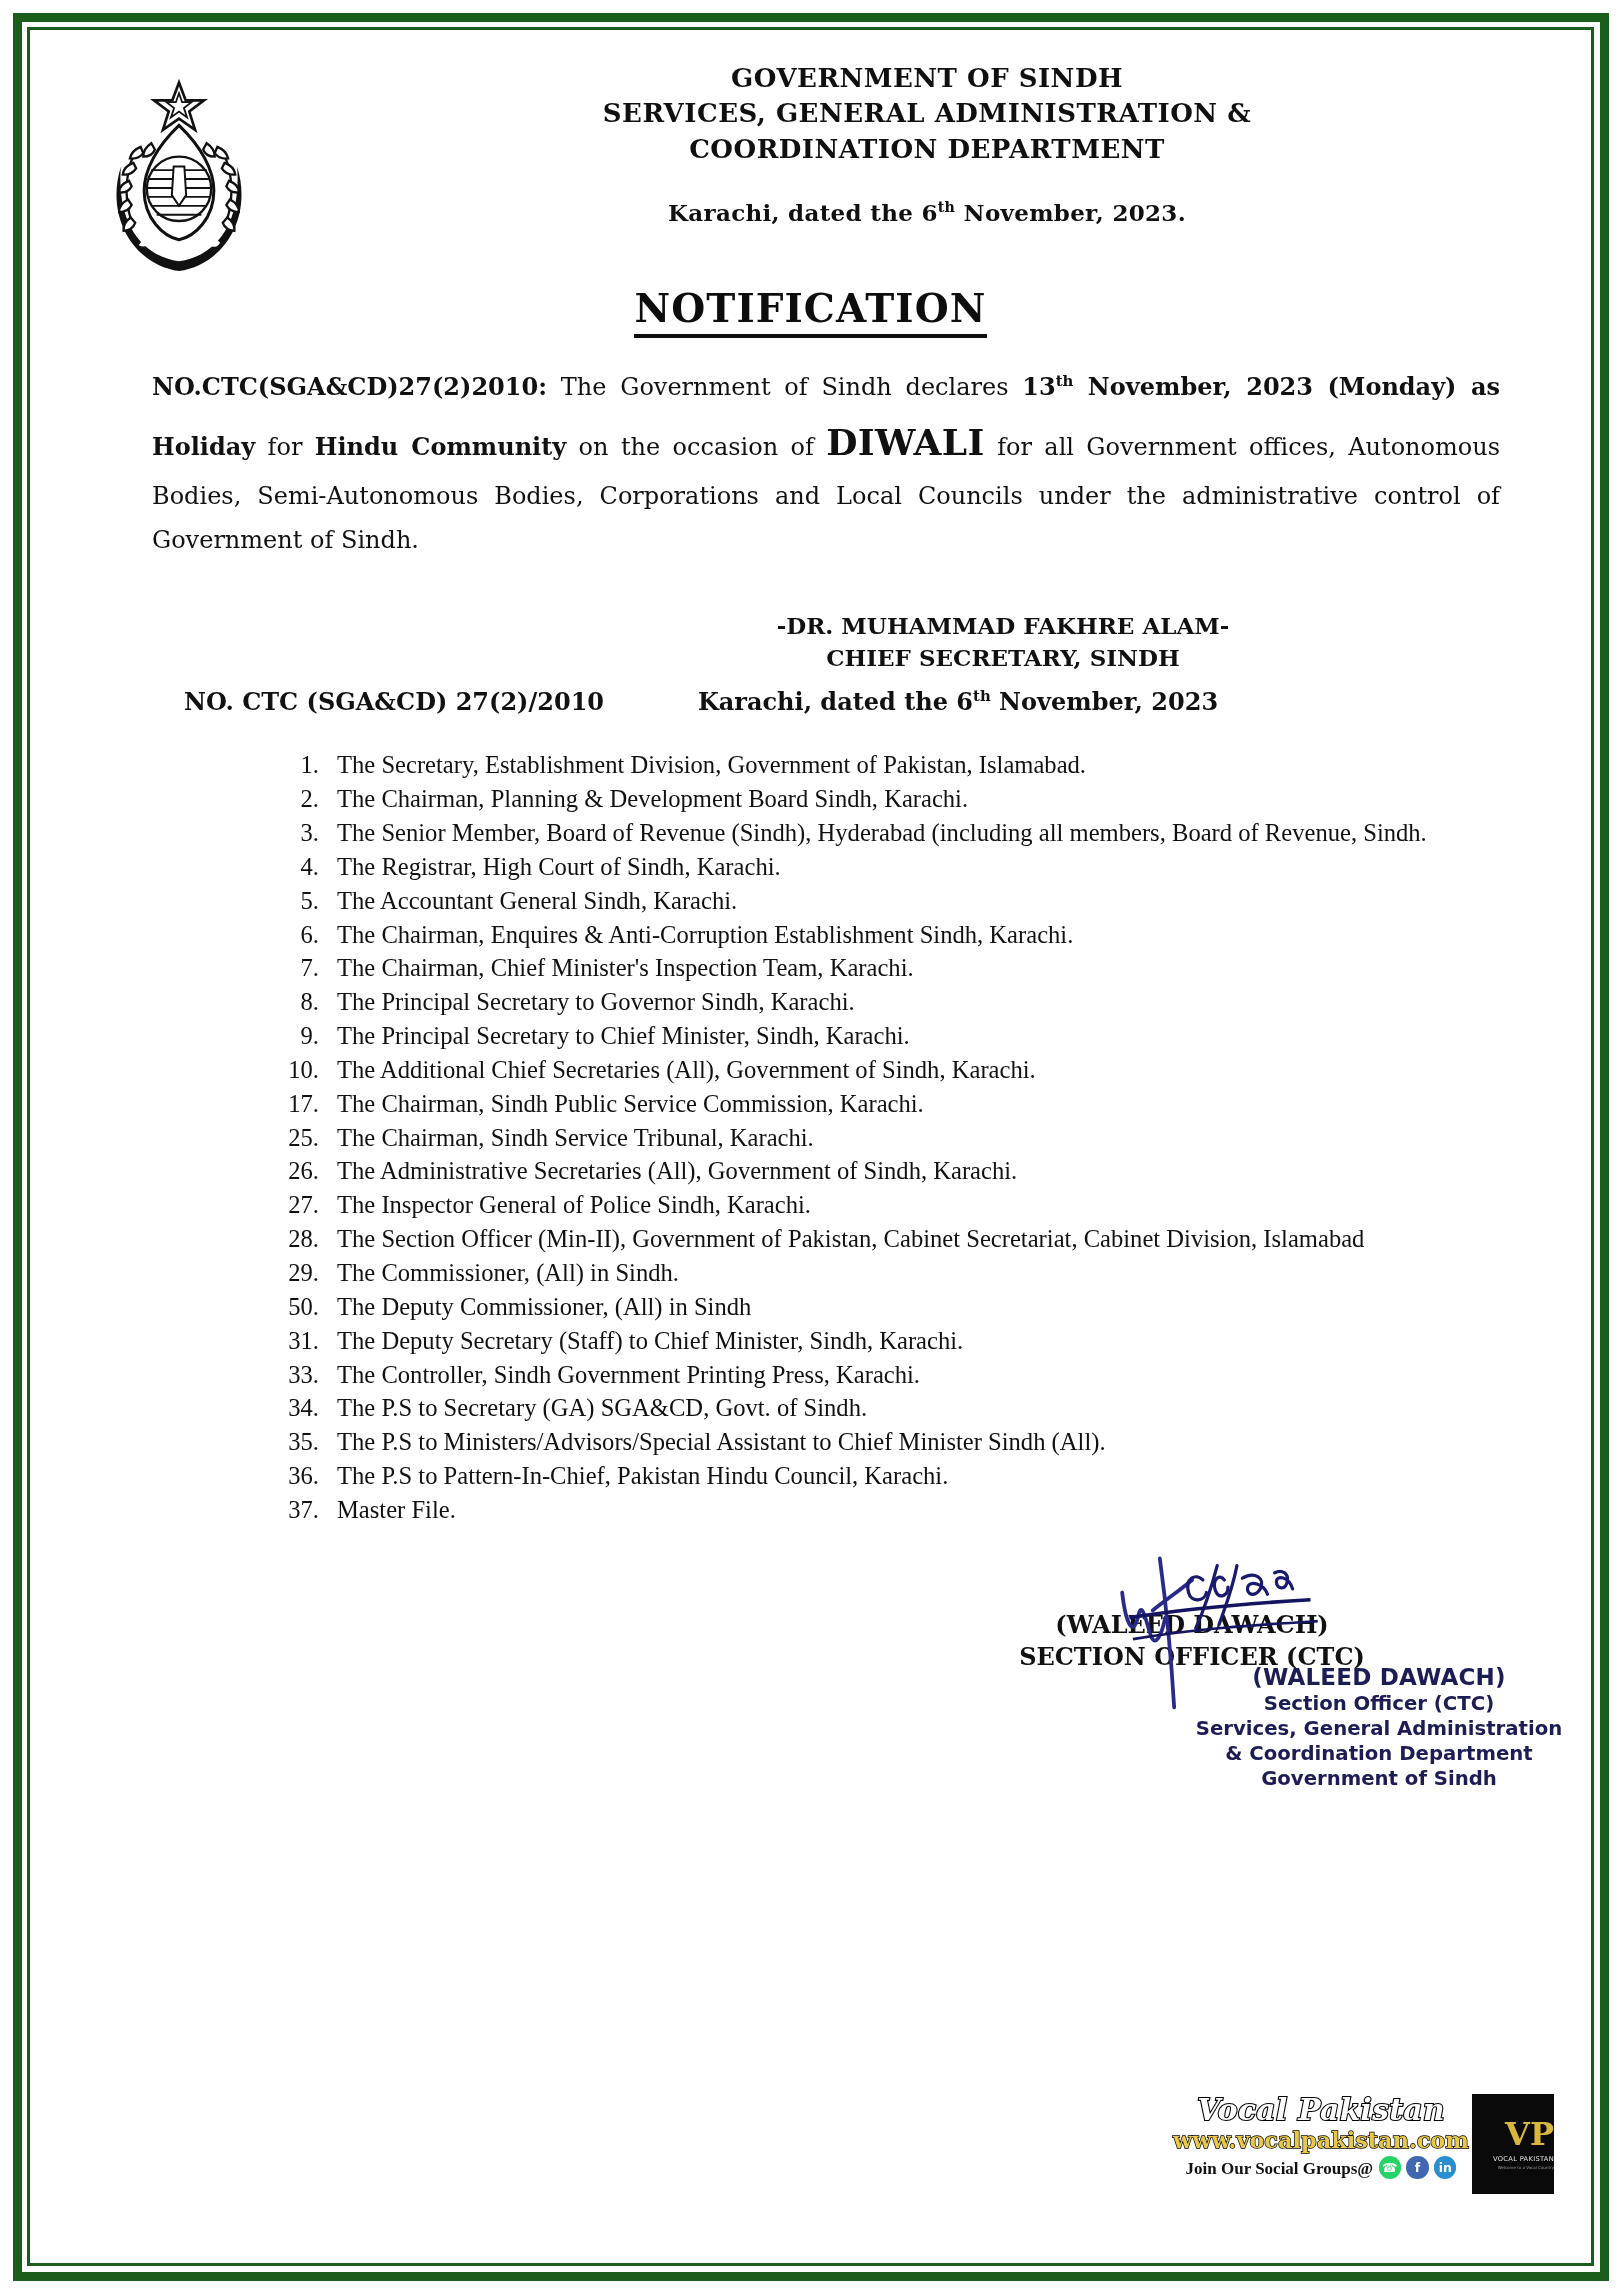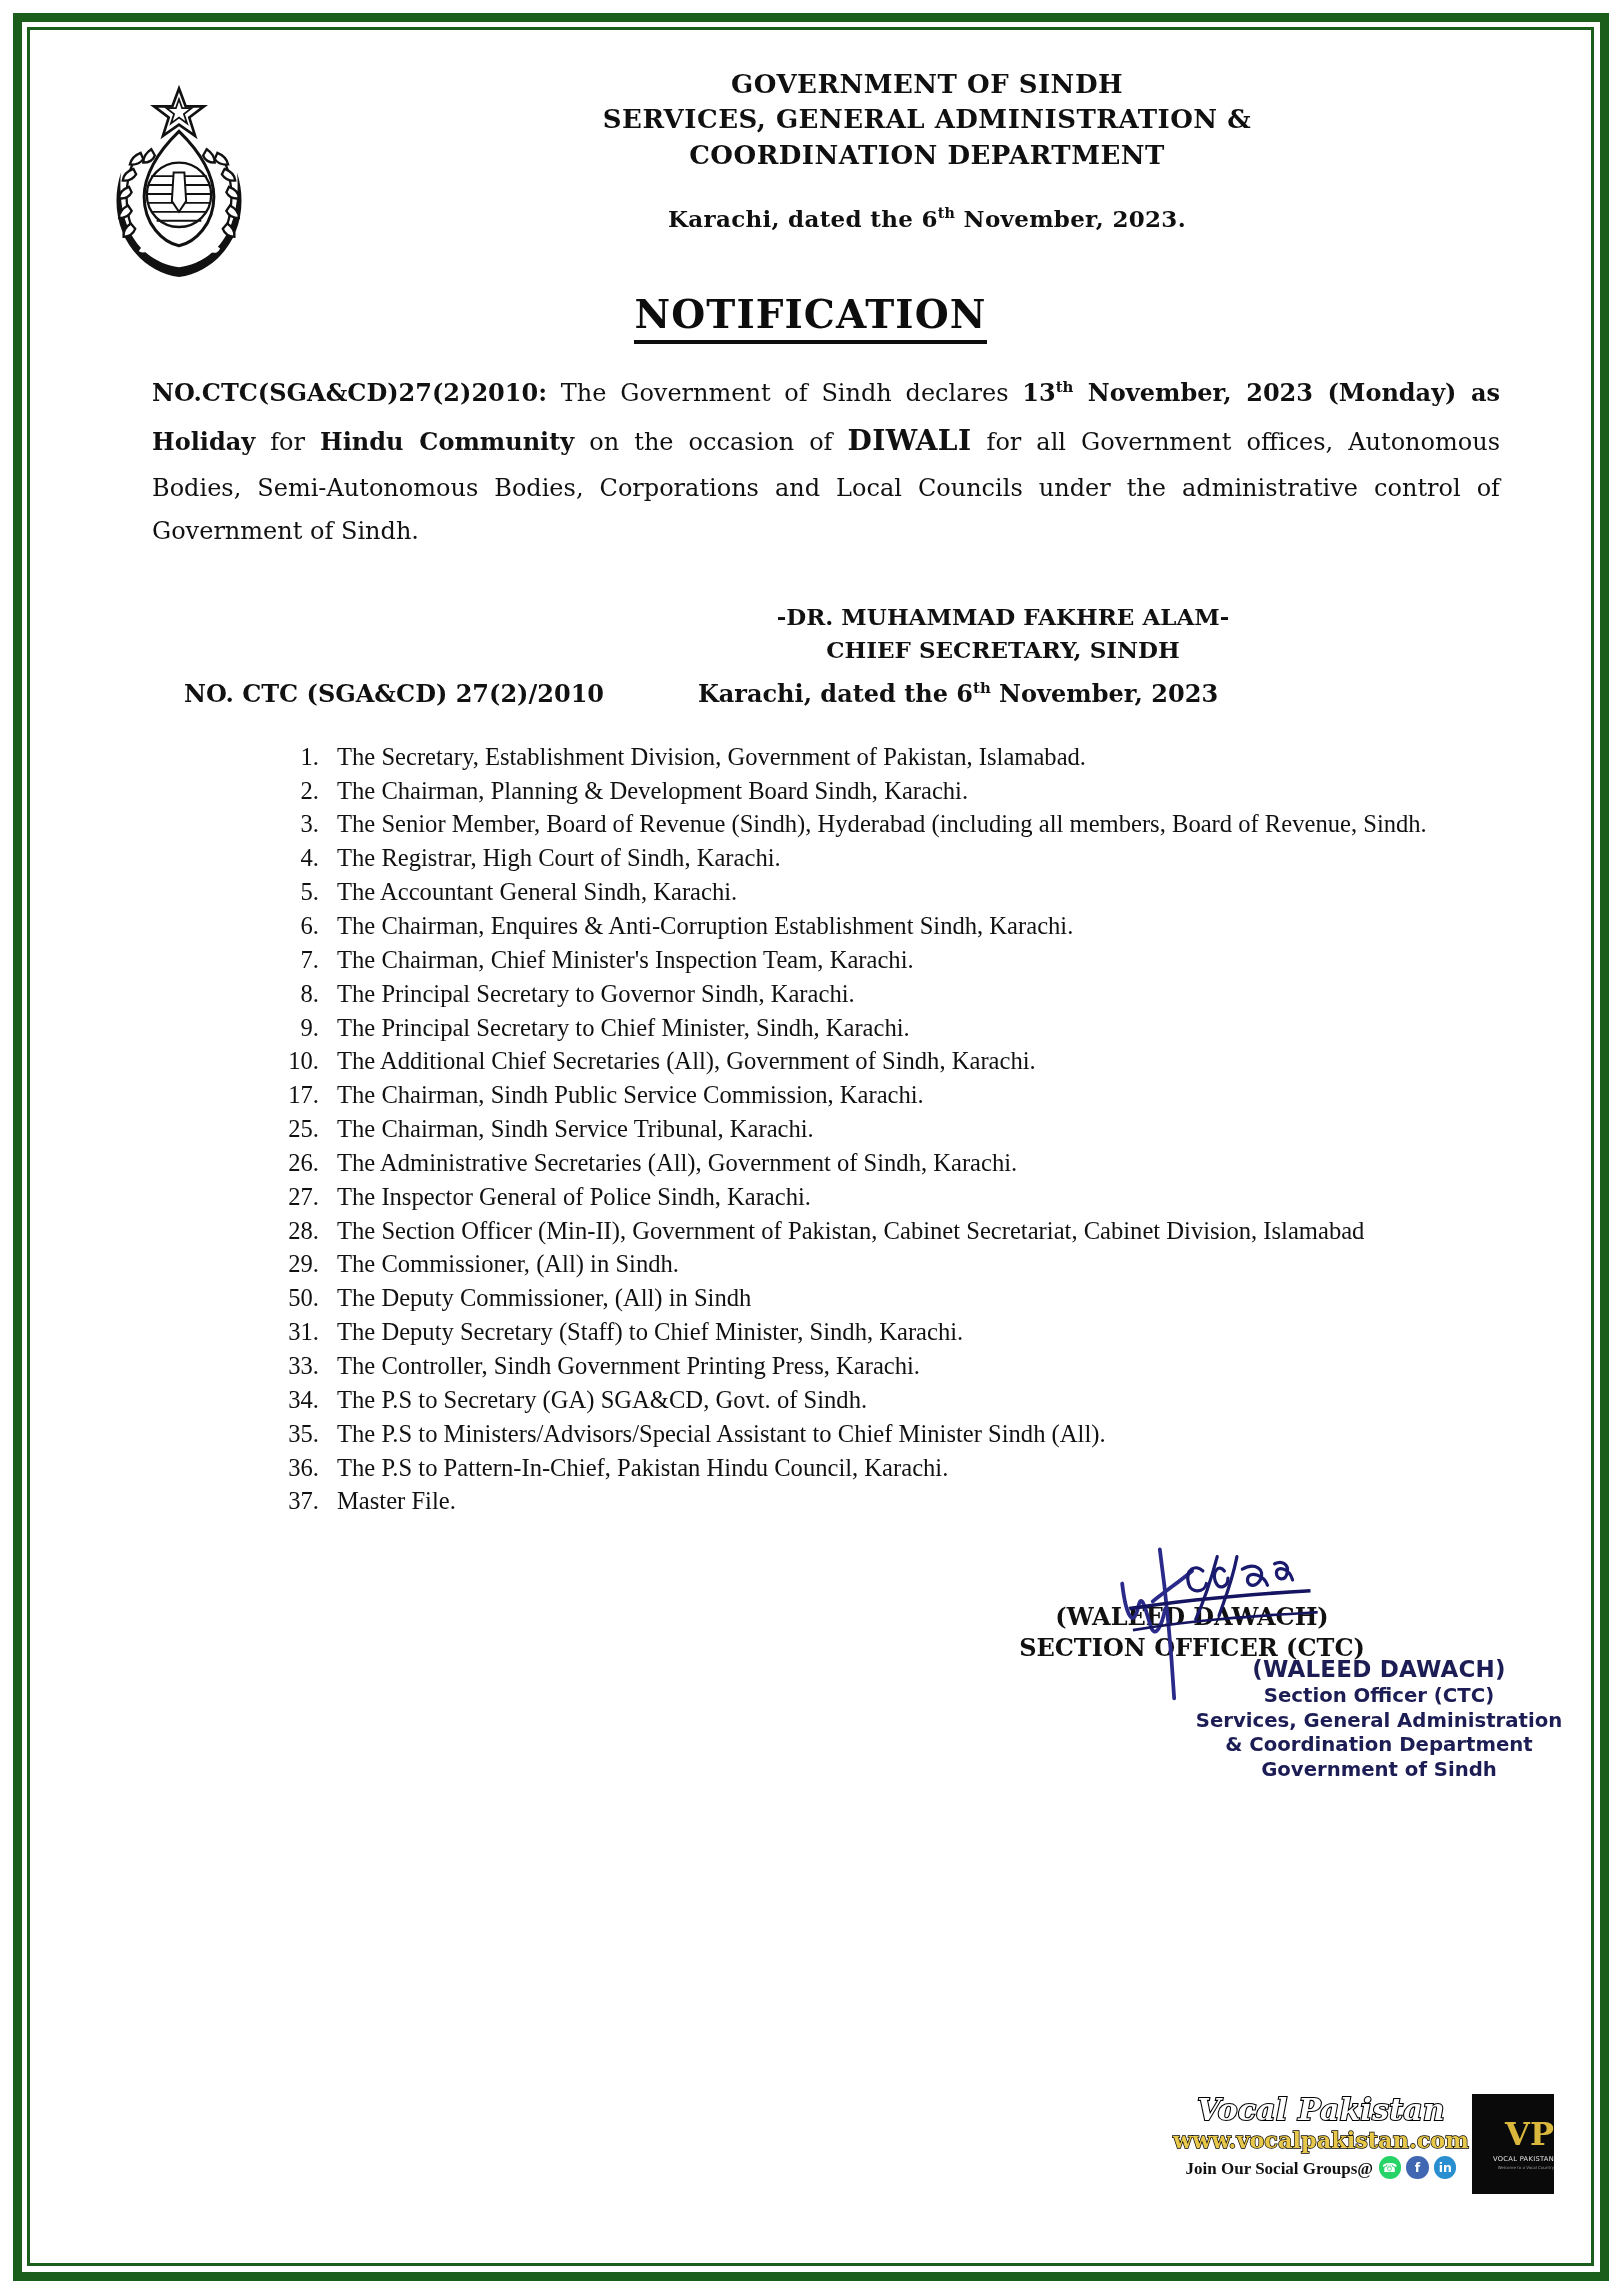--- a/index.html
+++ b/index.html
@@ -22,21 +22,21 @@
   }
   .frame-inner {
     position: absolute;
     left: 27px; top: 27px;
     width: 1567px; height: 2239px;
     border: 3.6px solid #1b5d1b;
   }
 
   .page {
     position: absolute;
-    left: 36px; top: 36px;
+    left: 36px; top: 30px;
     width: 1549px; height: 2221px;
     background: #fff;
   }
 
   
   .header {
     position: relative;
     height: 215px;
   }
   .emblem {
@@ -88,21 +88,21 @@
   
   .body-para {
     margin: 34px 85px 0 116px;
     font-family: "DejaVu Serif", serif;
     font-size: 24px;
     line-height: 1.82;
     text-align: justify;
     color: #111;
   }
   .body-para b { font-weight: bold; }
-  .big-word { font-size: 28px; font-weight: bold; letter-spacing: 0.4px; }
+  .big-word { font-size: 36px; font-weight: bold; letter-spacing: 0.4px; }
 
   
   .cs-block {
     margin-top: 47px;
     text-align: center;
     padding-left: 385px;
     font-family: "DejaVu Serif", serif;
     font-weight: bold;
     font-size: 23px;
     line-height: 1.42;

